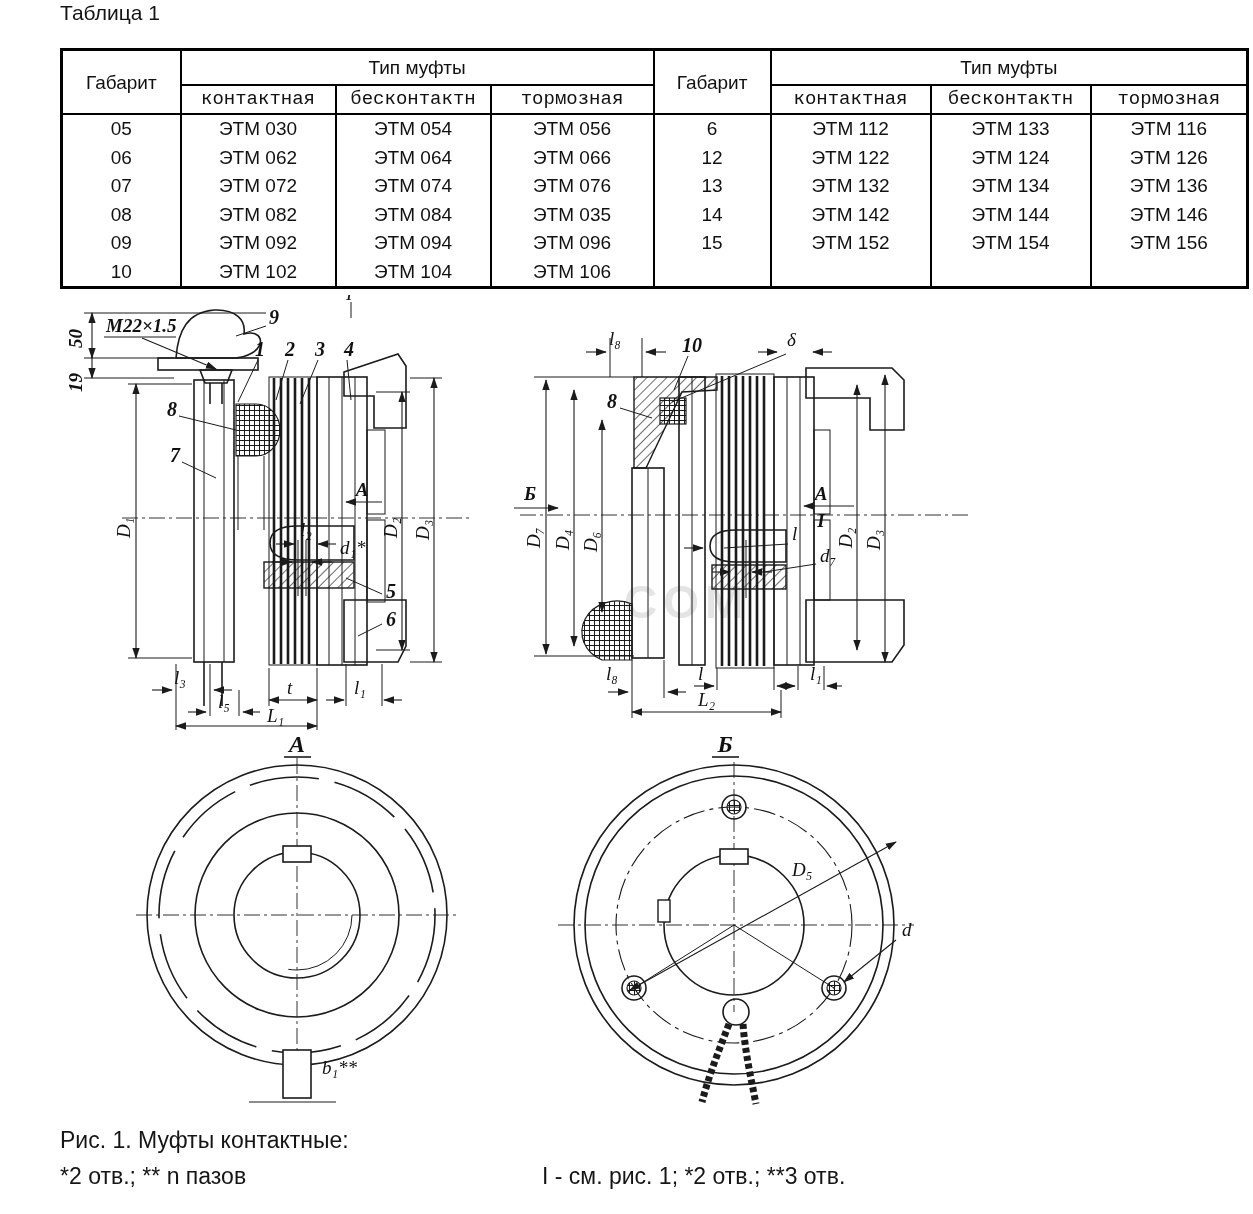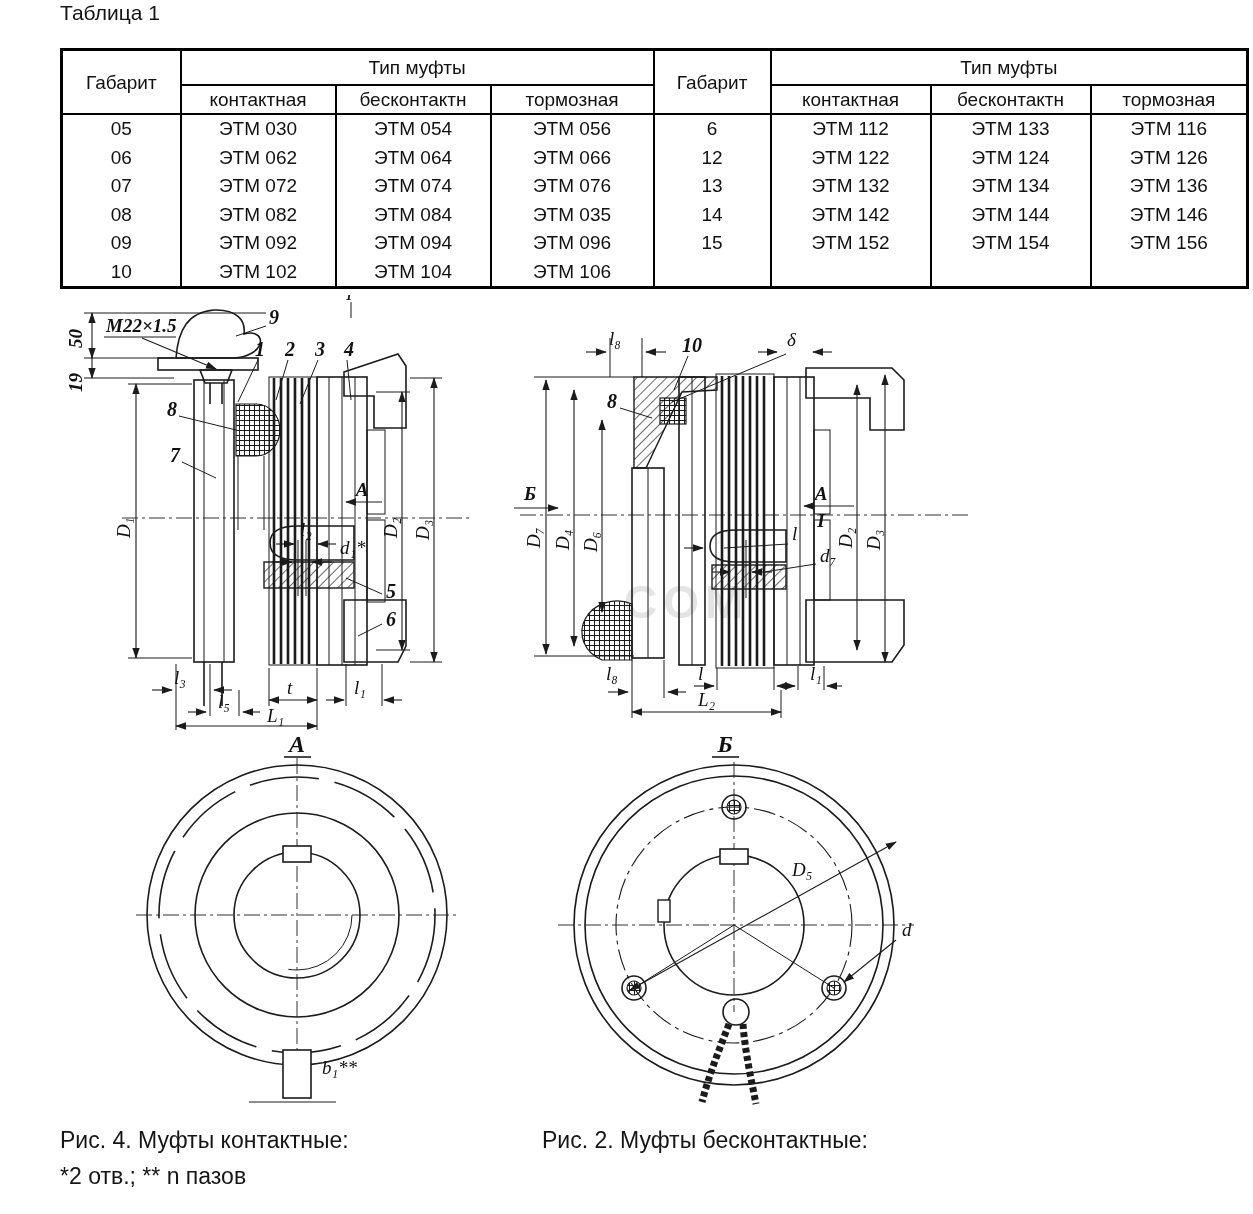--- a/index.html
+++ b/index.html
@@ -4,21 +4,21 @@
 <style>
   html,body{margin:0;padding:0;background:#fff;}
   .page{position:relative;width:1253px;height:1214px;background:#ffffff;overflow:hidden;
         font-family:"Liberation Sans",sans-serif;color:#141414;margin-left:24px;}
   .doc-title{position:absolute;left:36px;top:1px;font-size:21px;color:#141414;}
   table.etm{position:absolute;left:36px;top:48px;width:1186px;border-collapse:collapse;
             table-layout:fixed;border:3px solid #000;font-size:19px;color:#111;}
   table.etm th,table.etm td{border:2px solid #000;padding:0;text-align:center;
             font-weight:400;height:28px;line-height:28px;overflow:hidden;white-space:nowrap;}
   table.etm thead tr.r1 th{height:33px;line-height:33px;}
-  table.etm thead tr.r2 th{height:27px;line-height:27px;}
+  table.etm thead tr.r2 th{height:27px;line-height:27px;font-family:Liberation Mono, monospace;}
   table.etm tbody td{border-top:0;border-bottom:0;height:28px;line-height:28.5px;}
   .caption{position:absolute;font-size:23px;color:#151515;}
   svg.draw{position:absolute;left:0;top:295px;}
   
   .ln{stroke:#1b1b1b;stroke-width:1.6;fill:none;}
   .thin{stroke:#1b1b1b;stroke-width:1;fill:none;}
   .thick{stroke:#1b1b1b;stroke-width:2.6;fill:none;}
   .dim{stroke:#1b1b1b;stroke-width:1.1;fill:none;}
   .cl{stroke:#1b1b1b;stroke-width:0.9;fill:none;stroke-dasharray:16 4 3 4;}
   .hatchA{fill:url(#h45);stroke:#1b1b1b;stroke-width:1.4;}
@@ -400,17 +400,17 @@
 
       <text class="it" x="878" y="936">d</text>
       <line class="dim" x1="872" y1="940" x2="820" y2="982" marker-end="url(#arr)"></line>
 
       <circle class="ln" cx="712" cy="1012" r="13"></circle>
       <path d="M705,1024 C695,1050 685,1075 678,1102" stroke="#1b1b1b" stroke-width="7" fill="none" stroke-dasharray="5 3"></path>
       <path d="M719,1024 C721,1052 727,1078 732,1104" stroke="#1b1b1b" stroke-width="7" fill="none" stroke-dasharray="5 3"></path>
     </g>
   </svg>
 
-  <div class="caption" style="left:36px;top:1127px">Рис. 4. Муфты контактные:</div>
+  <div class="caption" style="left:36px;top:1127px">Рис. 1. Муфты контактные:</div>
   <div class="caption" style="left:36px;top:1163px">*2 отв.; ** n пазов</div>
-  <div class="caption" style="left:518px;top:1127px">Рис. 2. Муфты бесконтактные:</div>
+  <div class="caption" style="left:518px;top:1163px">I - см. рис. 1; *2 отв.; **3 отв.</div>
 
 </div>
 
 </body></html>

